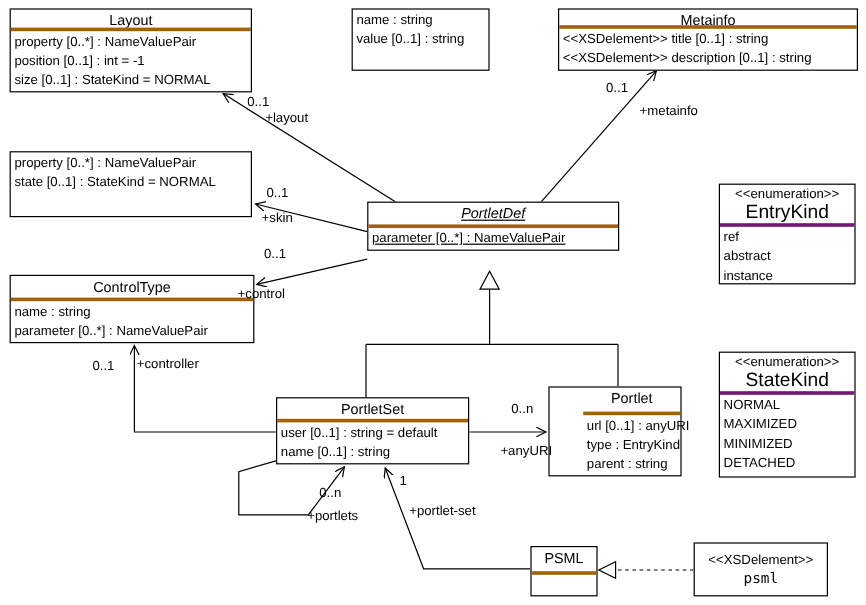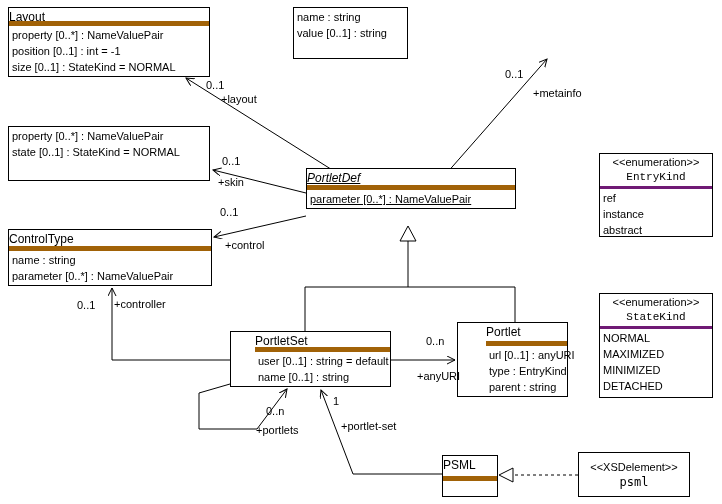--- a/index.html
+++ b/index.html
@@ -6,42 +6,42 @@
   #canvas{
     position:relative;width:722px;height:504px;background:#fff;
     font-family:"Liberation Sans",sans-serif;color:#000;overflow:hidden;
   }
   #wires{position:absolute;left:0;top:0;width:722px;height:504px;}
   .box{
     position:absolute;background:#fff;border:1px solid #000;
     box-sizing:border-box;display:flex;flex-direction:column;
   }
   .title{
-    height:20px;line-height:19px;border-bottom:5px solid #a16207;
-    text-align:left;font-size:12px;white-space:nowrap;overflow:hidden;
+    height:20px;line-height:19px;border-bottom:3px solid #a16207;
+    text-align:center;font-size:12px;white-space:nowrap;overflow:hidden;
   }
   .italic{font-style:italic;}
   .hdr2{border-bottom:3px solid #701a75;text-align:center;padding:1px 0;}
   .stereo{font-size:11px;line-height:15px;white-space:nowrap;}
-  .ename{font-size:11px;line-height:15px;white-space:nowrap;font-family:Liberation Mono, monospace;}
+  .ename{font-size:16px;line-height:15px;white-space:nowrap;}
   .attrs{flex:1;padding:1px 3px;font-size:11px;}
   .attr{line-height:16px;white-space:nowrap;}
   .lbl{position:absolute;font-size:11px;line-height:13px;white-space:nowrap;text-align:center;}
   .mono{font-family:"DejaVu Sans Mono",monospace;font-size:12px;}
   .center{text-align:center;}
   
   .c-layout{left:8px;top:7px;width:202px;height:70px;}
   .c-nvp{left:293px;top:7px;width:115px;height:52px;}
   .c-meta{left:465px;top:7px;width:250px;height:52px;}
   .c-skin{left:8px;top:126px;width:202px;height:55px;}
   .c-ctrl{left:8px;top:229px;width:204px;height:57px;}
   .c-pdef{left:306px;top:168px;width:210px;height:41px;text-decoration:underline;}
   .c-ekind{left:599px;top:153px;width:114px;height:84px;}
   .c-skind{left:599px;top:293px;width:114px;height:105px;}
-  .c-pset{left:230px;top:331px;width:161px;height:56px;padding-left:24px;}
+  .c-pset{left:230px;top:331px;width:161px;height:56px;}
   .c-portlet{left:457px;top:322px;width:111px;height:75px;padding-left:28px;}
   .c-psml{left:442px;top:455px;width:56px;height:42px;}
   .c-psmlel{left:578px;top:452px;width:112px;height:45px;justify-content:center;}
 </style>
 </head>
 <body>
 
 <div id="canvas">
 
   <svg id="wires" viewBox="0 0 722 504" xmlns="http://www.w3.org/2000/svg">
@@ -78,20 +78,27 @@
     </div>
   </div>
 
   <div class="box c-nvp">
     <div class="attrs">
       <div class="attr">name : string</div>
       <div class="attr">value [0..1] : string</div>
     </div>
   </div>
 
+  <div class="box c-meta">
+    <div class="title">Metainfo</div>
+    <div class="attrs">
+      <div class="attr">&lt;&lt;XSDelement&gt;&gt; title [0..1] : string</div>
+      <div class="attr">&lt;&lt;XSDelement&gt;&gt; description [0..1] : string</div>
+    </div>
+  </div>
 
   <div class="box c-skin">
     <div class="attrs">
       <div class="attr">property [0..*] : NameValuePair</div>
       <div class="attr">state [0..1] : StateKind = NORMAL</div>
     </div>
   </div>
 
   <div class="box c-ctrl">
     <div class="title">ControlType</div>
@@ -108,22 +115,22 @@
     </div>
   </div>
 
   <div class="box c-ekind">
     <div class="hdr2">
       <div class="stereo">&lt;&lt;enumeration&gt;&gt;</div>
       <div class="ename">EntryKind</div>
     </div>
     <div class="attrs">
       <div class="attr">ref</div>
+      <div class="attr">abstract</div>
       <div class="attr">instance</div>
-      <div class="attr">abstract</div>
     </div>
   </div>
 
   <div class="box c-skind">
     <div class="hdr2">
       <div class="stereo">&lt;&lt;enumeration&gt;&gt;</div>
       <div class="ename">StateKind</div>
     </div>
     <div class="attrs">
       <div class="attr">NORMAL</div>
@@ -163,21 +170,21 @@
   <div class="lbl" style="left:206px;top:79px">0..1</div>
   <div class="lbl" style="left:221px;top:93px">+layout</div>
 
   <div class="lbl" style="left:505px;top:68px">0..1</div>
   <div class="lbl" style="left:533px;top:87px">+metainfo</div>
 
   <div class="lbl" style="left:222px;top:155px">0..1</div>
   <div class="lbl" style="left:218px;top:176px">+skin</div>
 
   <div class="lbl" style="left:220px;top:206px">0..1</div>
-  <div class="lbl" style="left:225px;top:239px">+control</div>
+  <div class="lbl" style="left:198px;top:239px">+control</div>
 
   <div class="lbl" style="left:77px;top:299px">0..1</div>
   <div class="lbl" style="left:114px;top:298px">+controller</div>
 
   <div class="lbl" style="left:426px;top:335px">0..n</div>
   <div class="lbl" style="left:417px;top:370px">+anyURI</div>
 
   <div class="lbl" style="left:266px;top:405px">0..n</div>
   <div class="lbl" style="left:256px;top:424px">+portlets</div>
 

